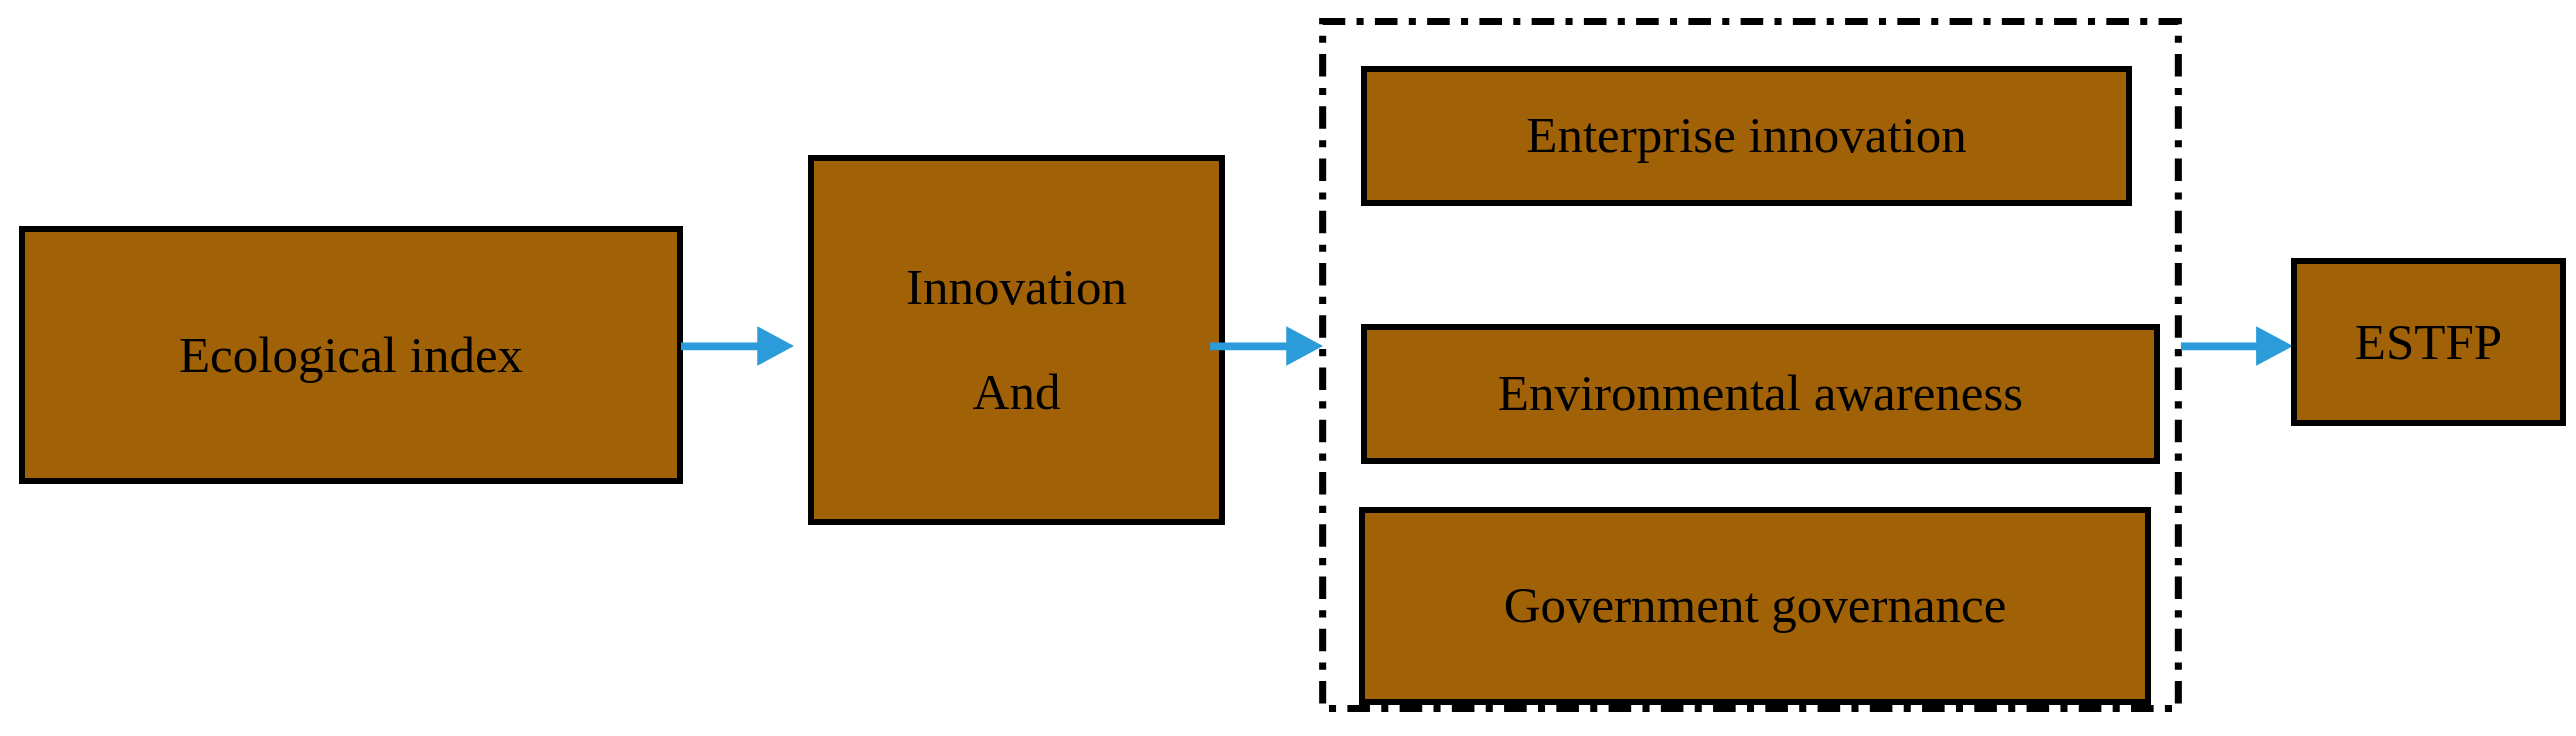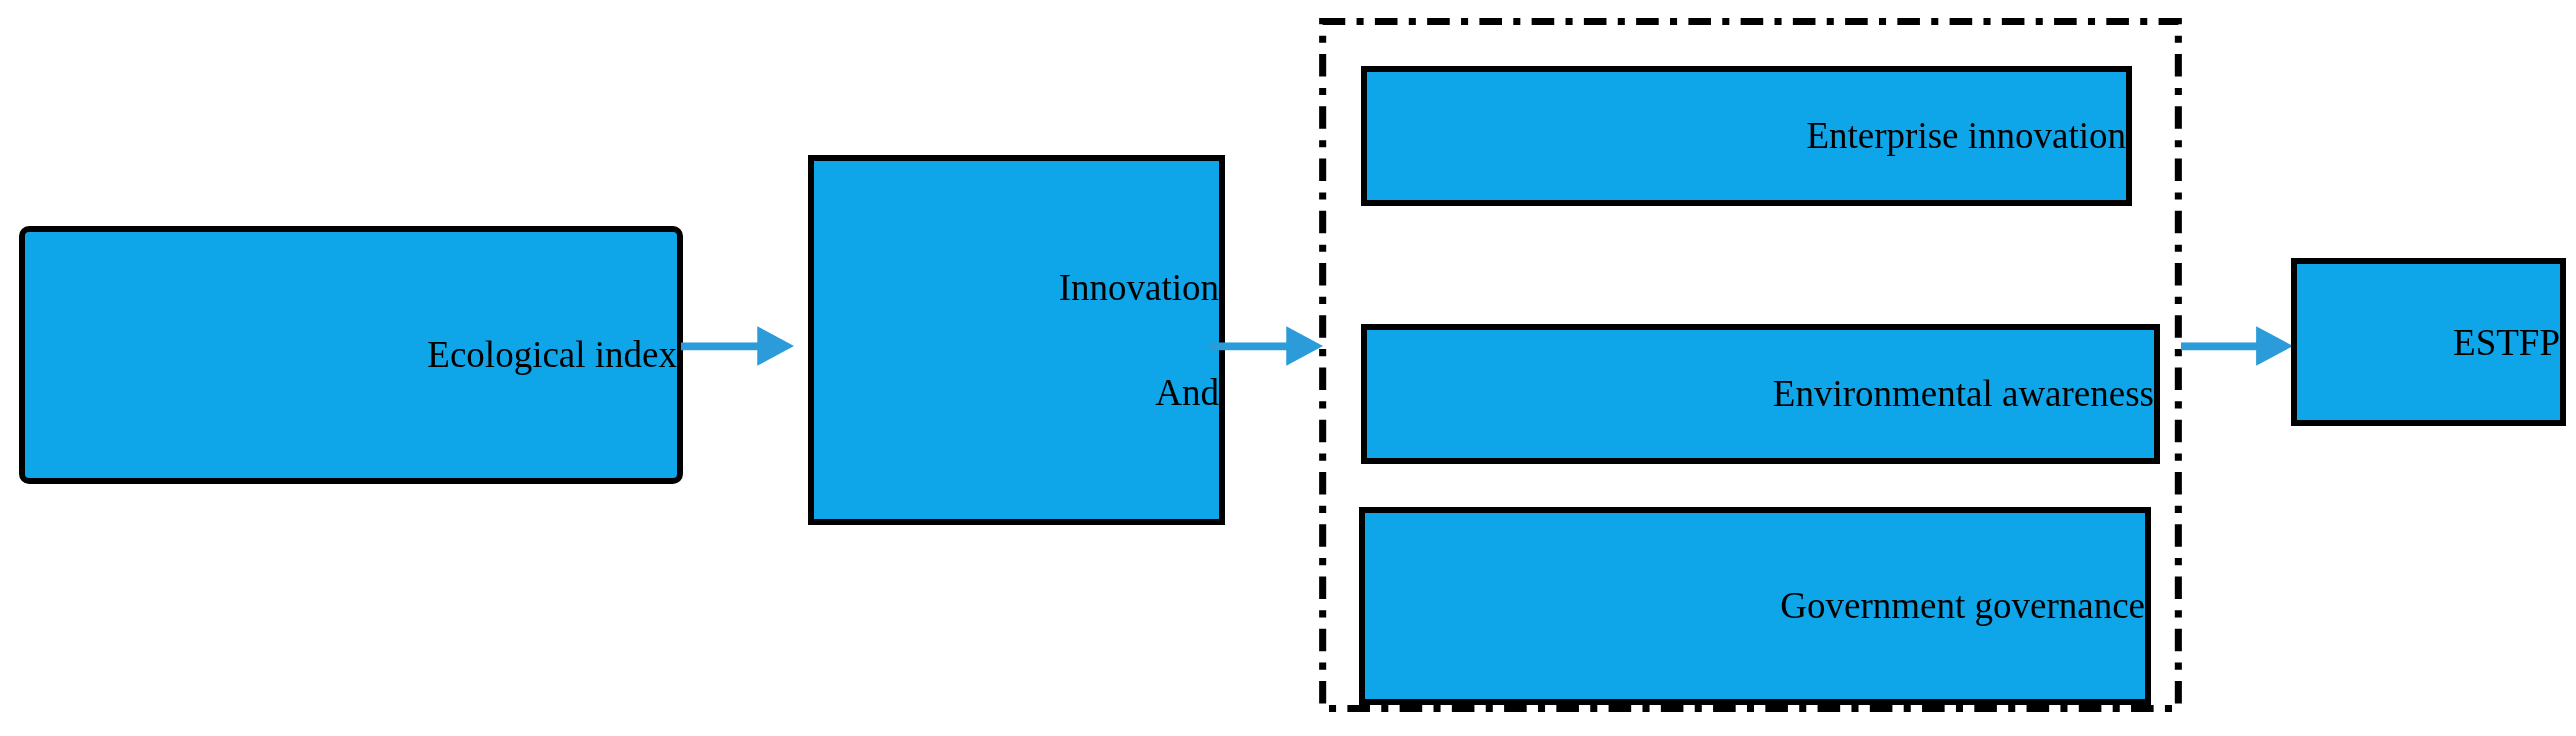--- a/index.html
+++ b/index.html
@@ -11,42 +11,41 @@
     position: relative;
     width: 2576px;
     height: 737px;
     background: #ffffff;
     font-family: "Liberation Serif", "DejaVu Serif", serif;
     color: #000000;
     overflow: hidden;
   }
   .node {
     position: absolute;
-    background: #0ea5e9;
+    background: #a16207;
     border: 6.4px solid #000000;
     box-sizing: border-box;
     display: flex;
     flex-direction: column;
-    align-items: flex-end;
+    align-items: center;
     justify-content: center;
     text-align: center;
-    font-size: 37px;
+    font-size: 51px;
     line-height: 1.0;
   }
   .node .line {
     display: block;
     white-space: nowrap;
   }
   
   .node-ecological {
     left: 19px;
     top: 226px;
     width: 664px;
     height: 258px;
-    border-radius: 10px;
   }
   .node-ecological .line { line-height: 112px; }
 
   
   .node-innovation {
     left: 796px;
     top: 155px;
     width: 417px;
     height: 370px;
     margin-left: 12px;

